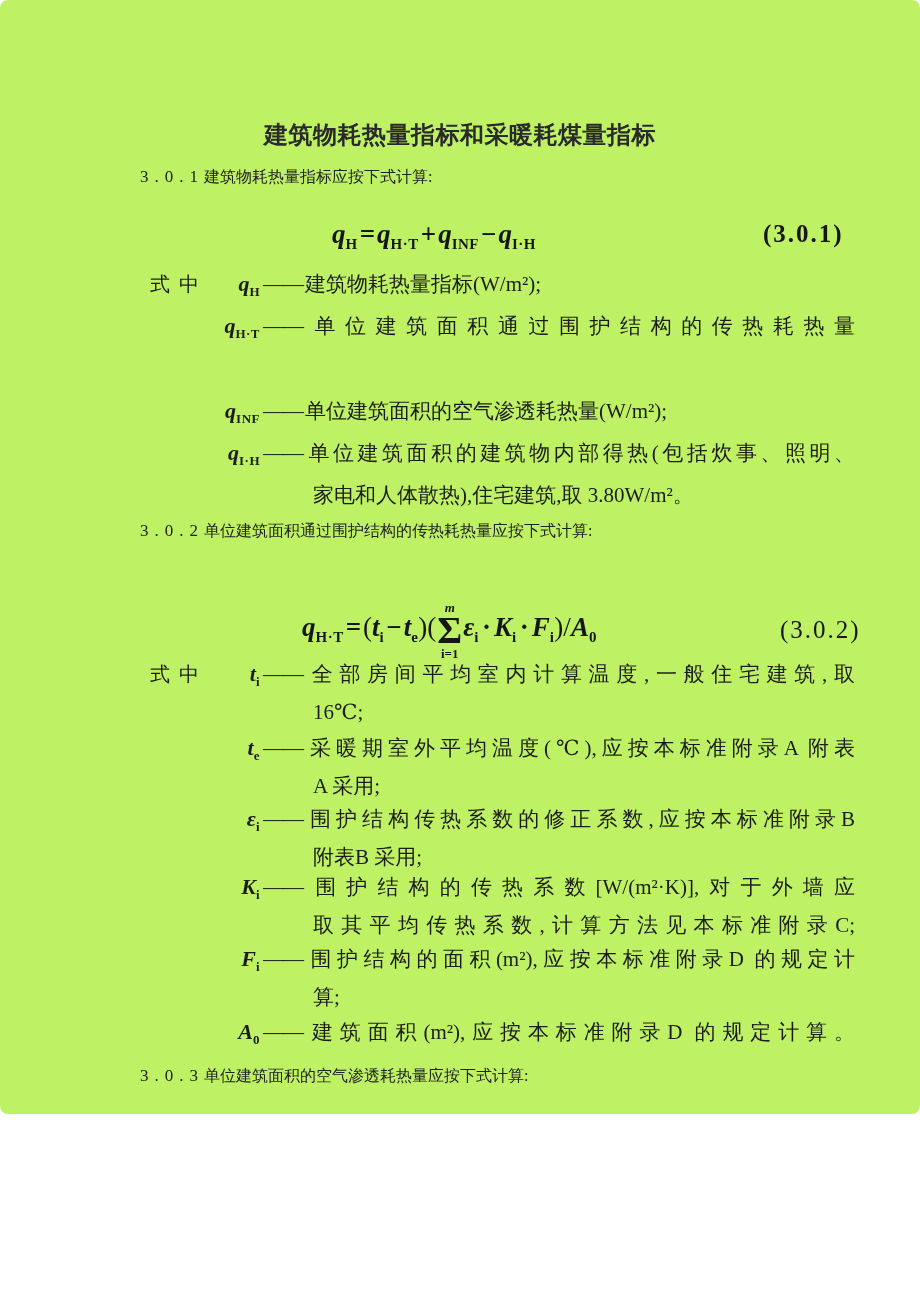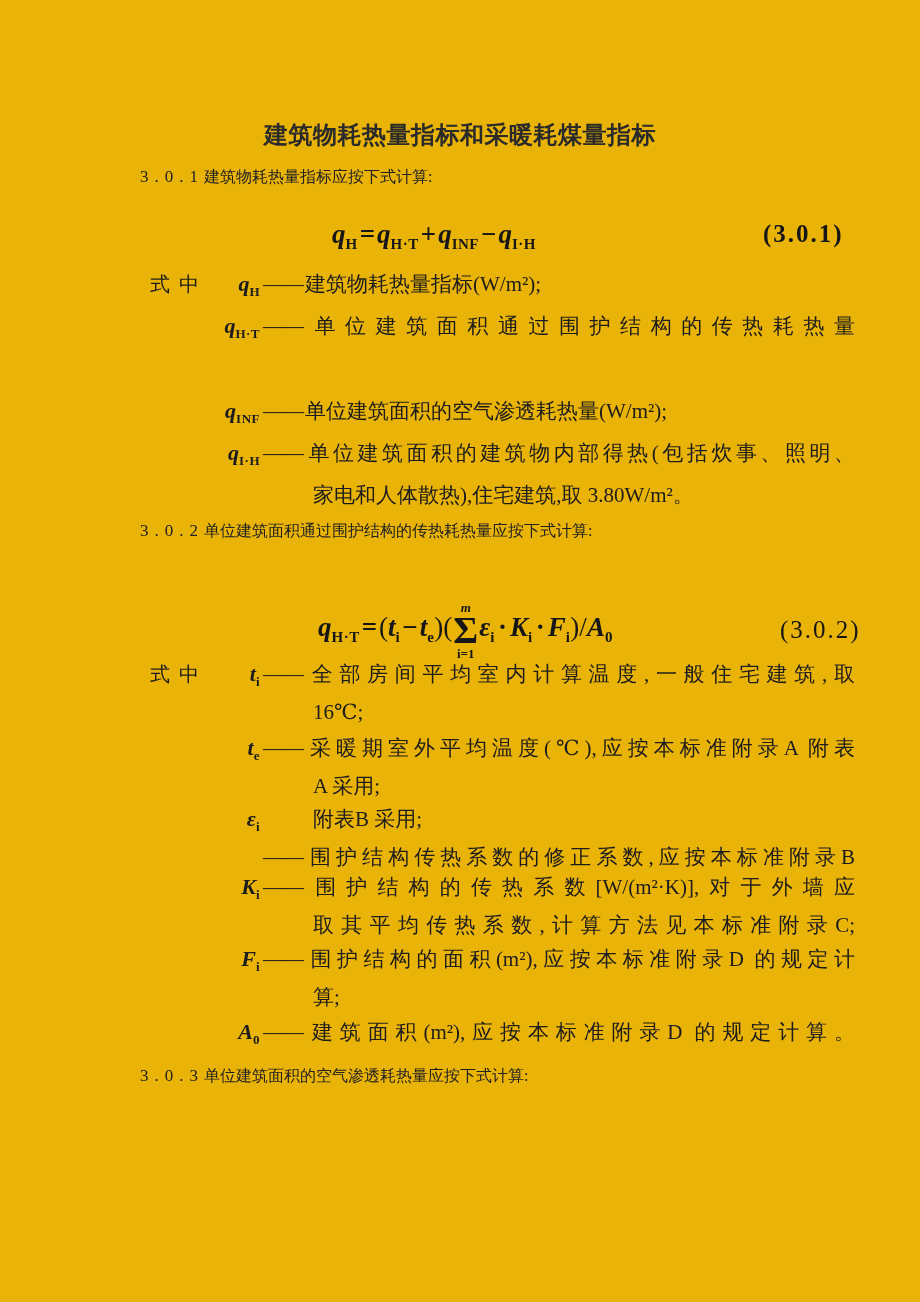--- a/index.html
+++ b/index.html
@@ -1,37 +1,38 @@
 <!DOCTYPE html>
 <html><head>
 <meta charset="utf-8">
 <style>
   html,body{margin:0;padding:0;background:#ffffff;}
   .page{
-    position:relative;width:920px;height:1302px;background:#eab308;
+    position:relative;width:920px;height:1114px;background:#bef264;
     font-family:"Liberation Serif","DejaVu Serif",serif;color:#1e1e1e;
     overflow:hidden;
+    border-radius:8px;
   }
   .doc-title{
     position:absolute;top:119px;left:0;width:920px;text-align:center;
     font-size:24px;font-weight:700;letter-spacing:0.5px;
     font-family:"Liberation Sans","DejaVu Sans",sans-serif;color:#2a2a2a;
   }
   .clause{position:absolute;left:140px;font-size:16px;white-space:nowrap;color:#222;}
   .clause .num{font-size:17px;letter-spacing:6px;margin-right:0;}
   .clause-301{top:167px;}
   .clause-302{top:521px;}
   .clause-303{top:1066px;}
 
   .formula{position:absolute;font-size:27px;white-space:nowrap;color:#161616;}
   .formula .vb{font-style:italic;font-weight:700;}
   .formula sub{font-size:15px;font-weight:700;letter-spacing:0.5px;}
   .formula .op{padding:0 2px;font-weight:600;}
   .formula-301{left:332px;top:219px;}
-  .formula-302{left:318px;top:600px;}
+  .formula-302{left:302px;top:600px;}
   .eqno{position:absolute;font-size:25px;letter-spacing:2px;color:#161616;}
   .eqno-301{left:763px;top:220px;font-weight:bold;}
   .eqno-302{left:780px;top:604px;margin-top:12px;}
   .sum{
     display:inline-flex;flex-direction:column;align-items:center;
     vertical-align:middle;line-height:1;margin:0 1px;position:relative;top:1px;
   }
   .sum .lim{font-size:13px;font-weight:700;}
   .sum .lim-up{font-style:italic;}
   .sum .sigma{font-size:38px;line-height:0.88;font-weight:700;}
@@ -123,22 +124,22 @@
     <span class="def-sym"><span class="sym-base">t</span><sub class="sym-sub">e</sub></span>
     <div class="def-body">
           <div class="def-line first j"><span class="dash">——</span>采暖期室外平均温度(℃),应按本标准附录A 附表</div>
           <div class="def-line cont">A 采用;</div>
         </div>
   </div>
       <div class="def-row" style="top: 800px; line-height: 38px;">
 
     <span class="def-sym"><span class="sym-base">ε</span><sub class="sym-sub">i</sub></span>
     <div class="def-body">
+          <div class="def-line first j"><span class="dash">——</span>围护结构传热系数的修正系数,应按本标准附录B</div>
           <div class="def-line cont">附表B 采用;</div>
-          <div class="def-line first j"><span class="dash">——</span>围护结构传热系数的修正系数,应按本标准附录B</div>
         </div>
   </div>
       <div class="def-row" style="top: 868px; line-height: 38px;">
 
     <span class="def-sym"><span class="sym-base">K</span><sub class="sym-sub">i</sub></span>
     <div class="def-body">
           <div class="def-line first j"><span class="dash">——</span>围护结构的传热系数[W/(m²·K)],对于外墙应</div>
           <div class="def-line cont j">取其平均传热系数,计算方法见本标准附录C;</div>
         </div>
   </div>

